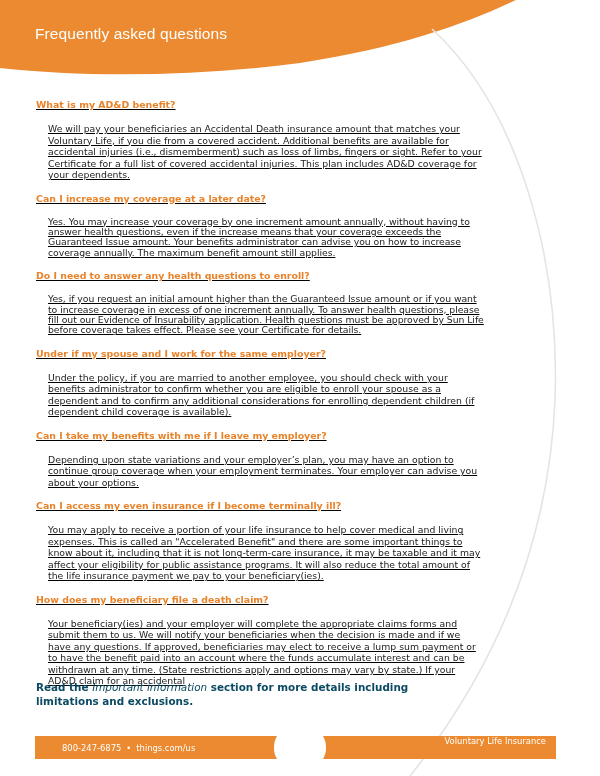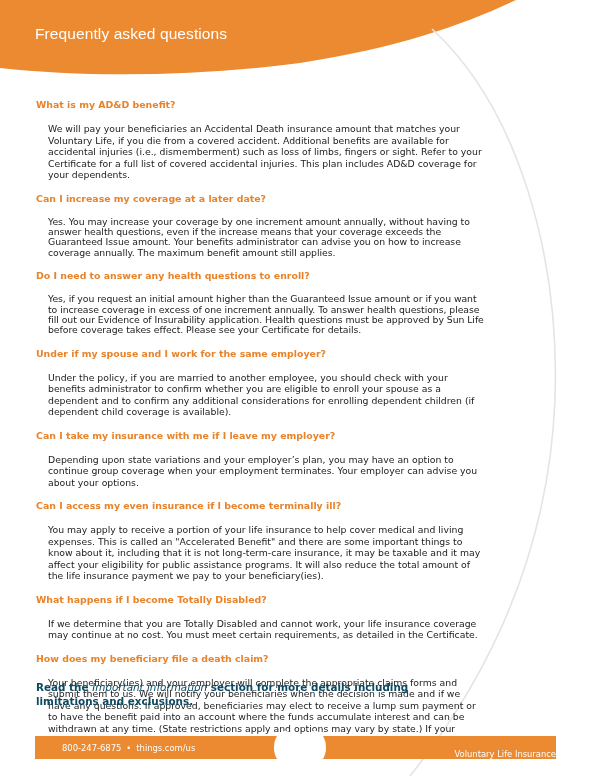--- a/index.html
+++ b/index.html
@@ -7,21 +7,21 @@
     width: 600px; height: 776px; position: relative; overflow: hidden;
     font-family: "DejaVu Sans", "Liberation Sans", sans-serif;
   }
   .bg-svg { position: absolute; left: 0; top: 0; width: 600px; height: 776px; z-index: 0; }
   .title {
     position: absolute; left: 35px; top: 25px; z-index: 2;
     color: #ffffff; font-size: 15.5px; font-weight: normal; letter-spacing: 0.1px;
     font-family: Liberation Sans, sans-serif;
   }
   .content {
-    position: absolute; left: 36px; top: 99px; width: 460px; z-index: 2;
+    position: absolute; left: 36px; top: 99px; width: 460px; z-index: 2; text-decoration: underline;
   }
   .faq { margin: 0 0 4px 0; }
   .q {
     color: #e8832a; font-weight: bold; font-size: 9.4px; line-height: 12px;
     margin: 0; font-family: "DejaVu Sans", sans-serif;
   }
   .a {
     color: #222222; font-size: 9.3px; line-height: 11.5px; margin: 12px;
     font-family: "DejaVu Sans", sans-serif;
   }
@@ -32,21 +32,21 @@
   }
   .note em { font-weight: normal; font-style: italic; }
   .footer-left {
     position: absolute; left: 35px; top: 736px; width: 248px; height: 23px; z-index: 2;
     background: #eb8a30; color: #ffffff; font-size: 8.4px;
     display: flex; align-items: center; padding-left: 27px; box-sizing: border-box;
   }
   .footer-right {
     position: absolute; left: 316px; top: 736px; width: 240px; height: 23px; z-index: 2;
     background: #eb8a30; color: #ffffff; font-size: 8.4px;
-    display: flex; align-items: flex-end; justify-content: flex-end; box-sizing: border-box;
+    display: flex; align-items: flex-start; justify-content: flex-end; padding-right: 10px; box-sizing: border-box;
   }
   .notch {
     position: absolute; top: 731px; width: 22px; height: 33px; border-radius: 50%;
     background: #ffffff; z-index: 3;
   }
   .sep { margin: 0 5px; }
 </style>
 </head>
 <body>
 
@@ -70,30 +70,26 @@
   </div>
   <div class="faq">
     <p class="q">Do I need to answer any health questions to enroll?</p>
     <p class="a tight">Yes, if you request an initial amount higher than the Guaranteed Issue amount or if you want to increase coverage in excess of one increment annually. To answer health questions, please fill out our Evidence of Insurability application. Health questions must be approved by Sun Life before coverage takes effect. Please see your Certificate for details.</p>
   </div>
   <div class="faq">
     <p class="q">Under if my spouse and I work for the same employer?</p>
     <p class="a">Under the policy, if you are married to another employee, you should check with your benefits administrator to confirm whether you are eligible to enroll your spouse as a dependent and to confirm any additional considerations for enrolling dependent children (if dependent child coverage is available).</p>
   </div>
   <div class="faq">
-    <p class="q">Can I take my insurance with me if I leave my employer?</p>
+    <p class="q">Can I take my benefits with me if I leave my employer?</p>
     <p class="a">Depending upon state variations and your employer’s plan, you may have an option to continue group coverage when your employment terminates.  Your employer can advise you about your options.</p>
   </div>
   <div class="faq">
     <p class="q">Can I access my even insurance if I become terminally ill?</p>
     <p class="a">You may apply to receive a portion of your life insurance to help cover medical and living expenses. This is called an "Accelerated Benefit" and there are some important things to know about it, including that it is not long-term-care insurance, it may be taxable and it may affect your eligibility for public assistance programs. It will also reduce the total amount of the life insurance payment we pay to your beneficiary(ies).</p>
-  </div>
-  <div class="faq">
-    <p class="q">What happens if I become Totally Disabled?</p>
-    <p class="a">If we determine that you are Totally Disabled and cannot work, your life insurance coverage may continue at no cost. You must meet certain requirements, as detailed in the Certificate.</p>
   </div>
   <div class="faq">
     <p class="q">How does my beneficiary file a death claim?</p>
     <p class="a">Your beneficiary(ies) and your employer will complete the appropriate claims forms and submit them to us. We will notify your beneficiaries when the decision is made and if we have any questions. If approved, beneficiaries may elect to receive a lump sum payment or to have the benefit paid into an account where the funds accumulate interest and can be withdrawn at any time. (State restrictions apply and options may vary by state.) If your AD&amp;D claim for an accidental</p>
   </div>
 </div>
 
 <div class="note">
   <span>Read the </span><em>Important information</em><span> section for more details including limitations and exclusions.</span>
 </div>

